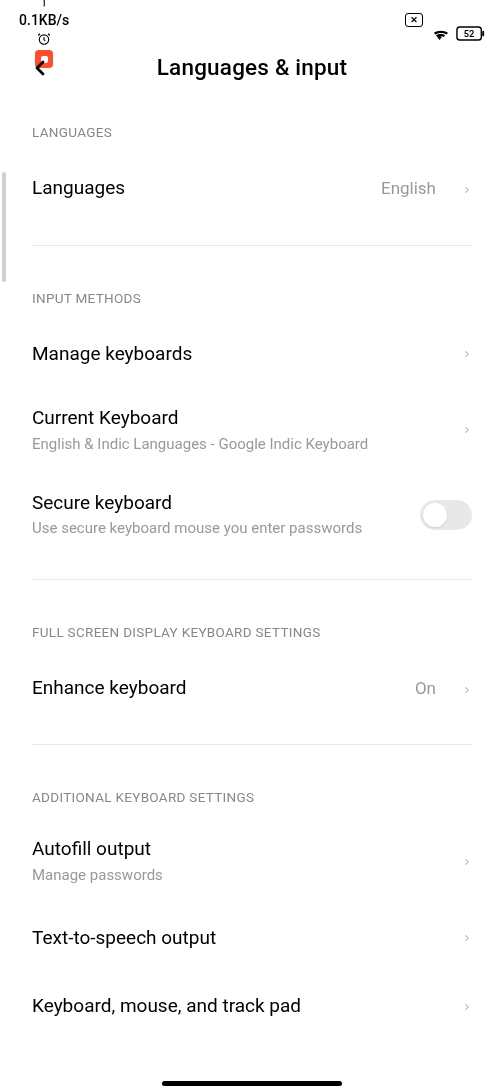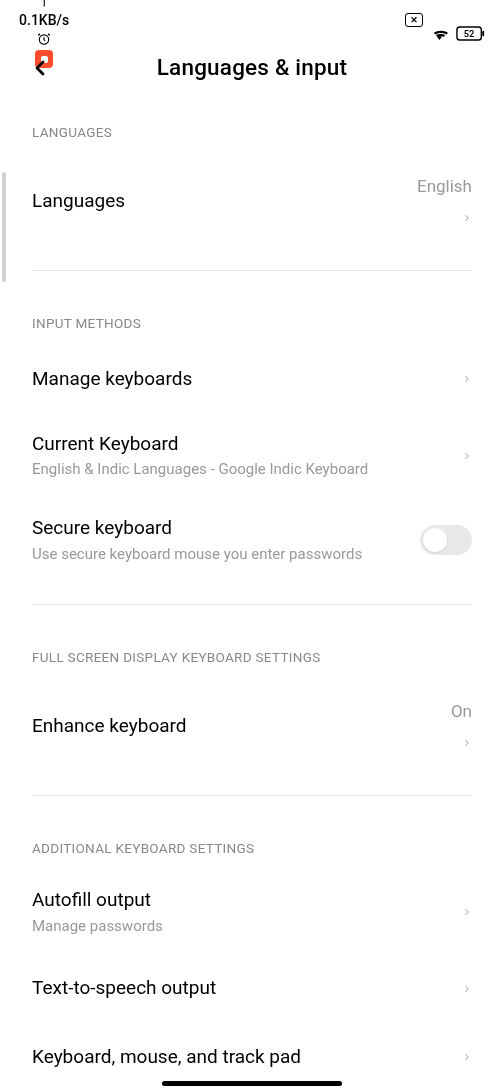--- a/index.html
+++ b/index.html
@@ -150,22 +150,21 @@
     .item-subtitle {
       font-size: 15px;
       color: #999;
       margin-top: 4px;
       line-height: 1.3;
     }
     
     .item-right {
       display: flex;
       align-items: flex-end;
-      gap: 14px;
-      flex-direction: column;
+      gap: 26px;
     }
     
     .item-value {
       font-size: 17px;
       color: #999;
     }
     
     .chevron {
       width: 10px;
       height: 16px;

